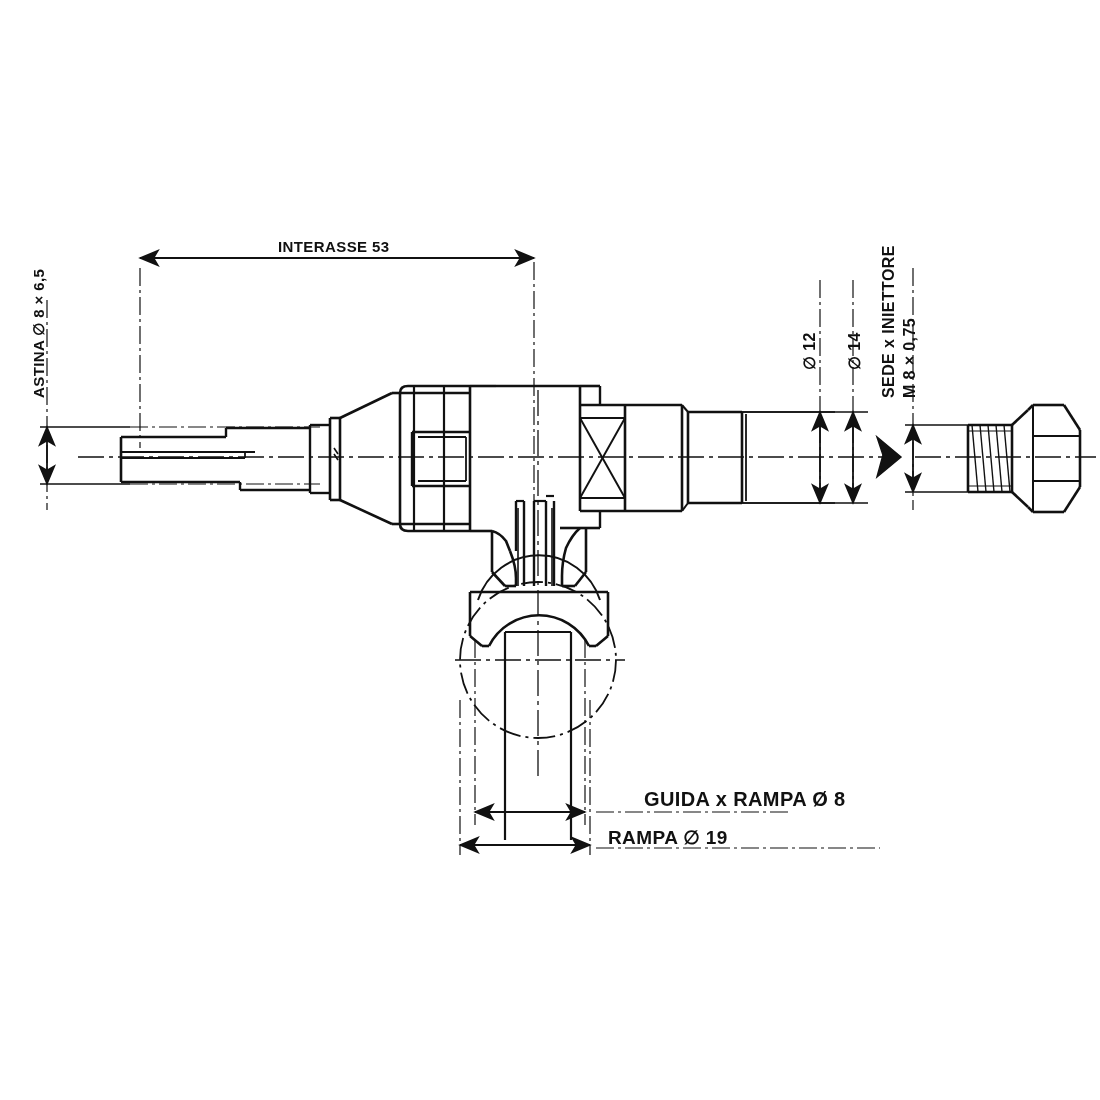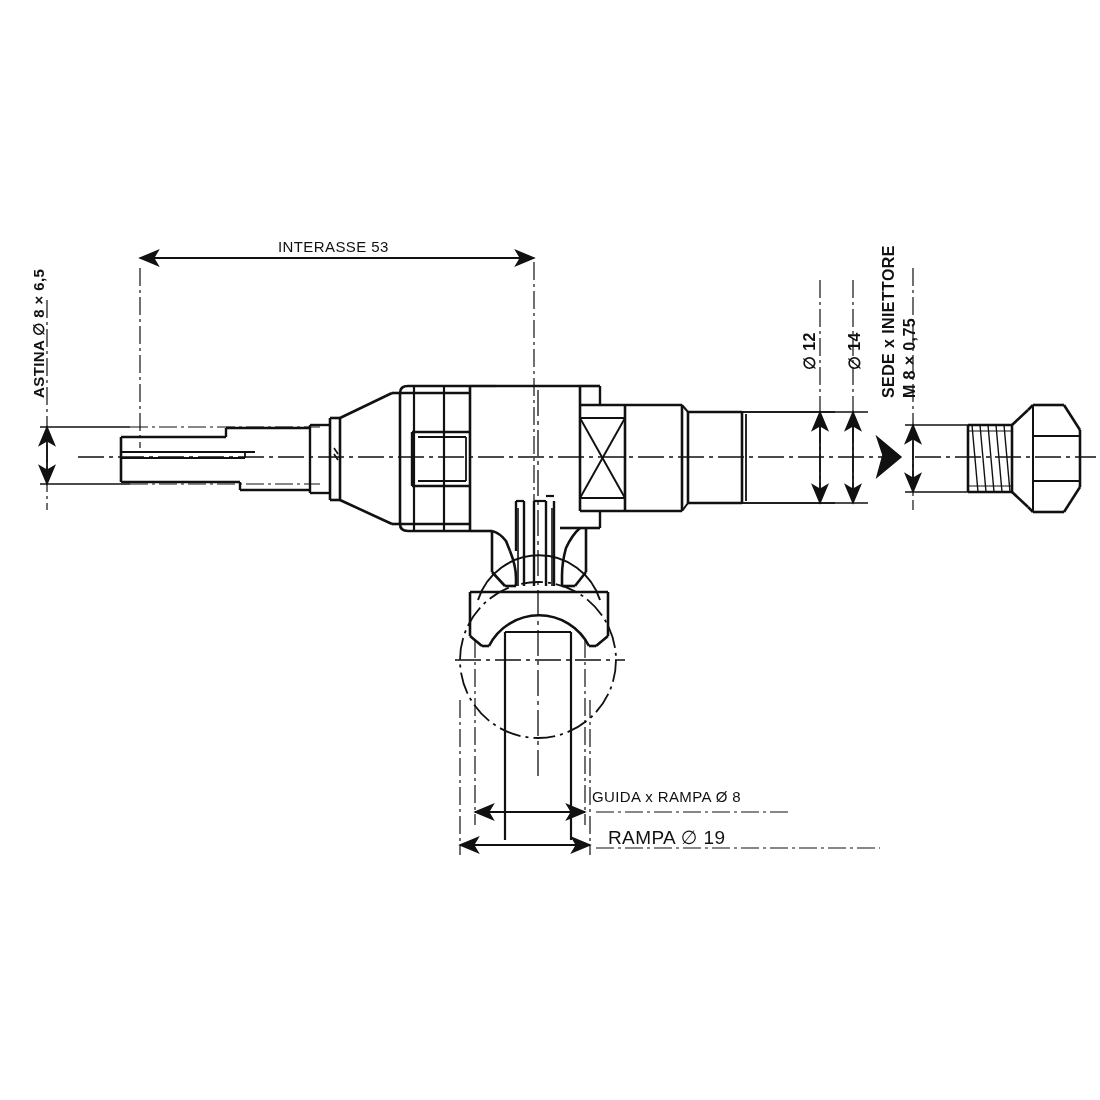--- a/index.html
+++ b/index.html
@@ -19,26 +19,26 @@
     position: absolute;
     left: 0;
     top: 0;
     width: 1100px;
     height: 1100px;
   }
   .lbl {
     position: absolute;
     color: #111111;
     font-family: "Liberation Sans", sans-serif;
-    font-weight: normal;
+    font-weight: bold;
     white-space: nowrap;
     letter-spacing: 0.4px;
   }
   #lbl-interasse   { left: 278px; top: 238px; font-size: 15px; }
-  #lbl-guida       { left: 592px; top: 788px; font-size: 15px; }
+  #lbl-guida       { left: 644px; top: 788px; font-size: 20px; }
   #lbl-rampa       { left: 608px; top: 826px; font-size: 19px; }
   .vlbl {
     position: absolute;
     transform-origin: 0 0;
     transform: rotate(-90deg);
     color: #111111;
     font-family: "Liberation Sans", sans-serif;
     font-weight: bold;
     white-space: nowrap;
     letter-spacing: 0.4px;

